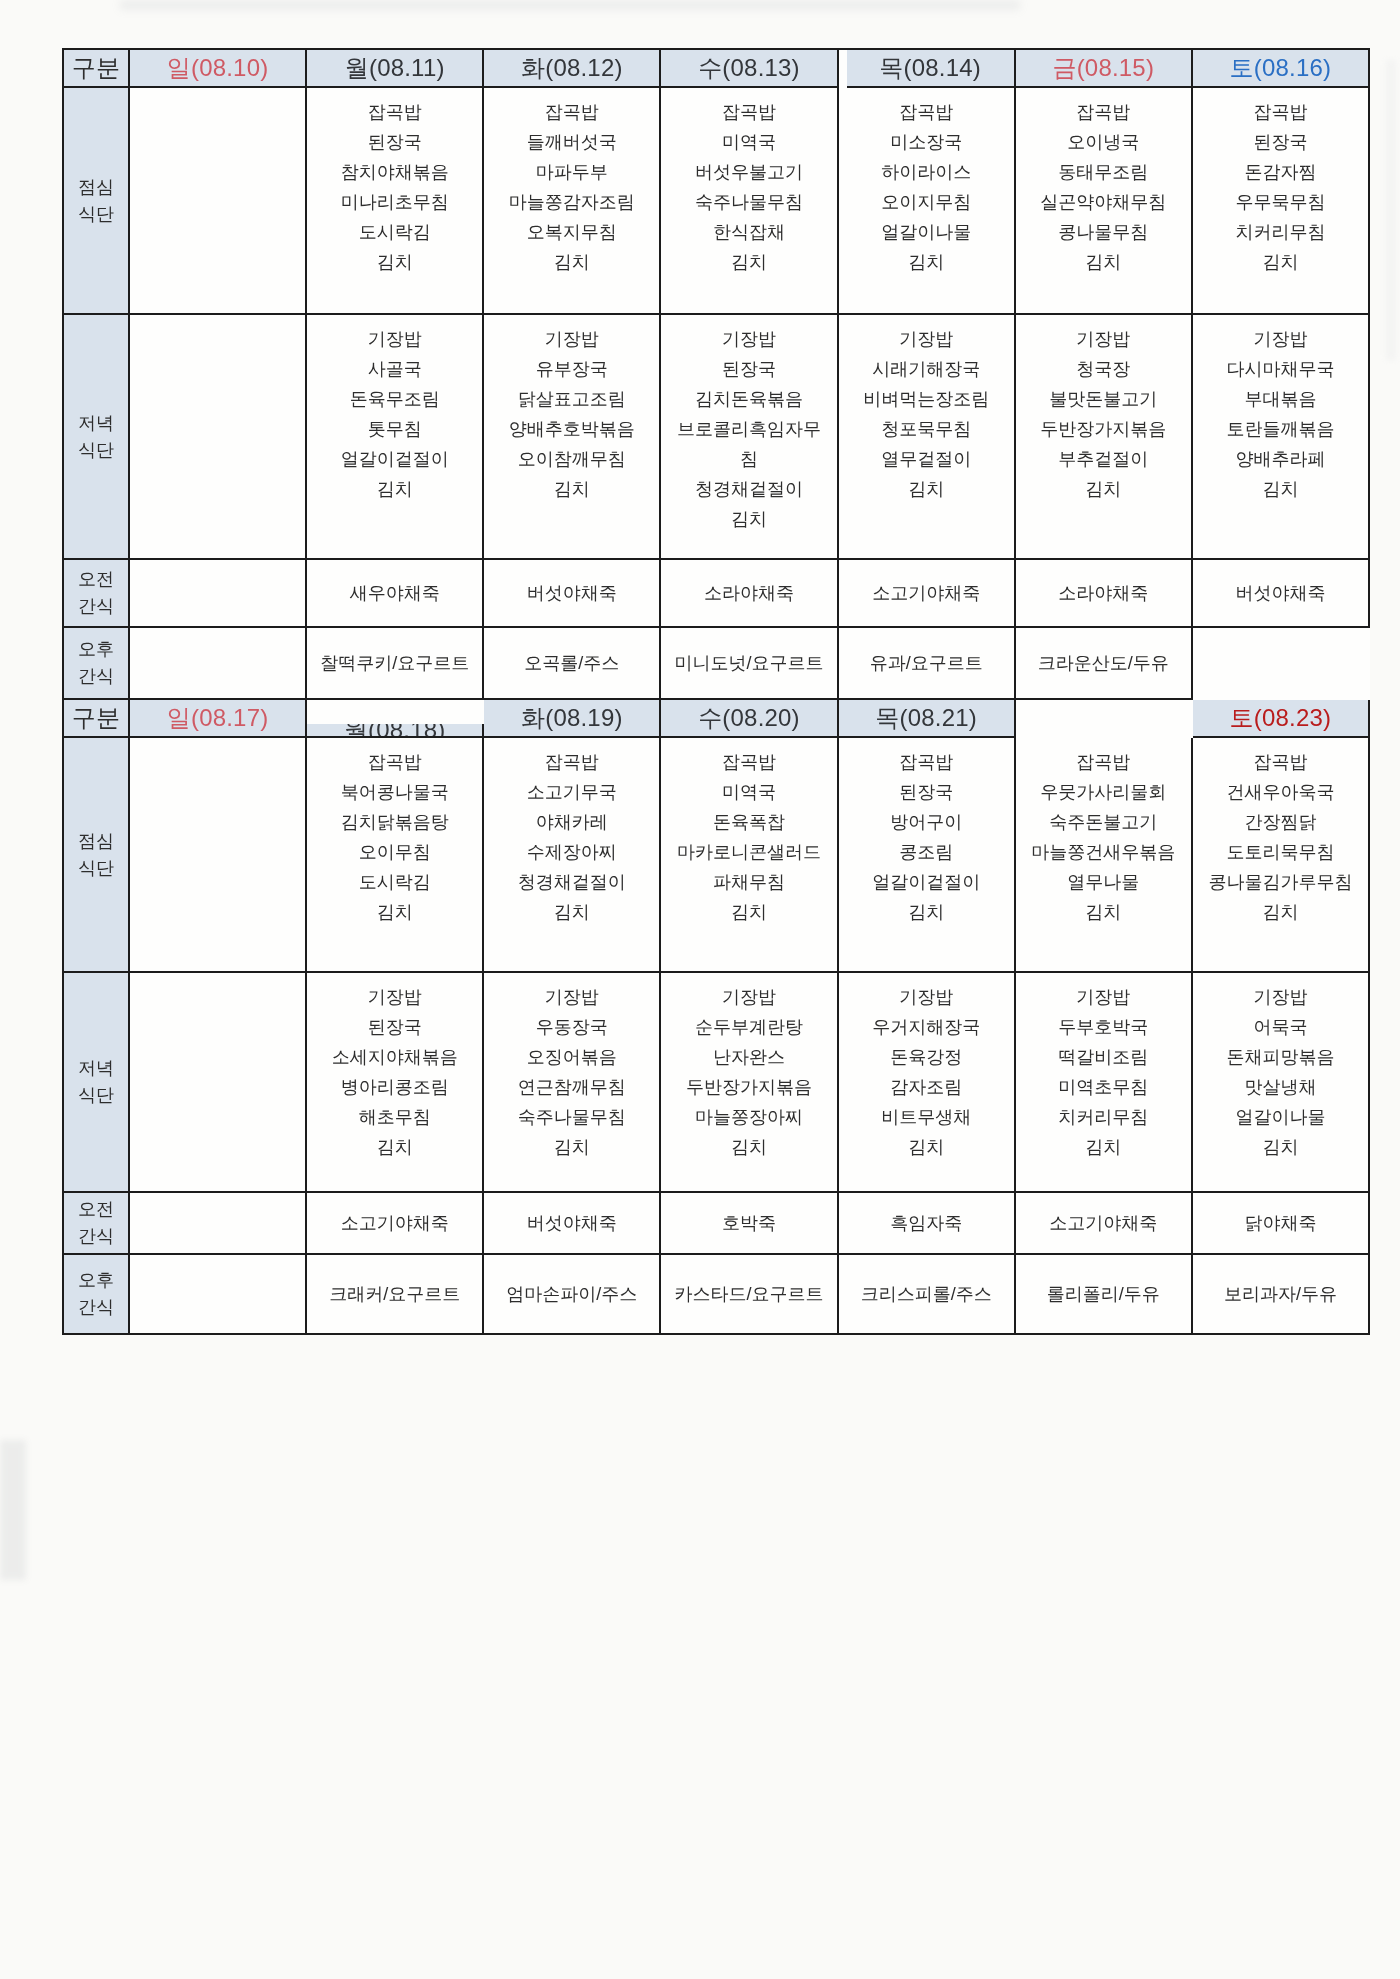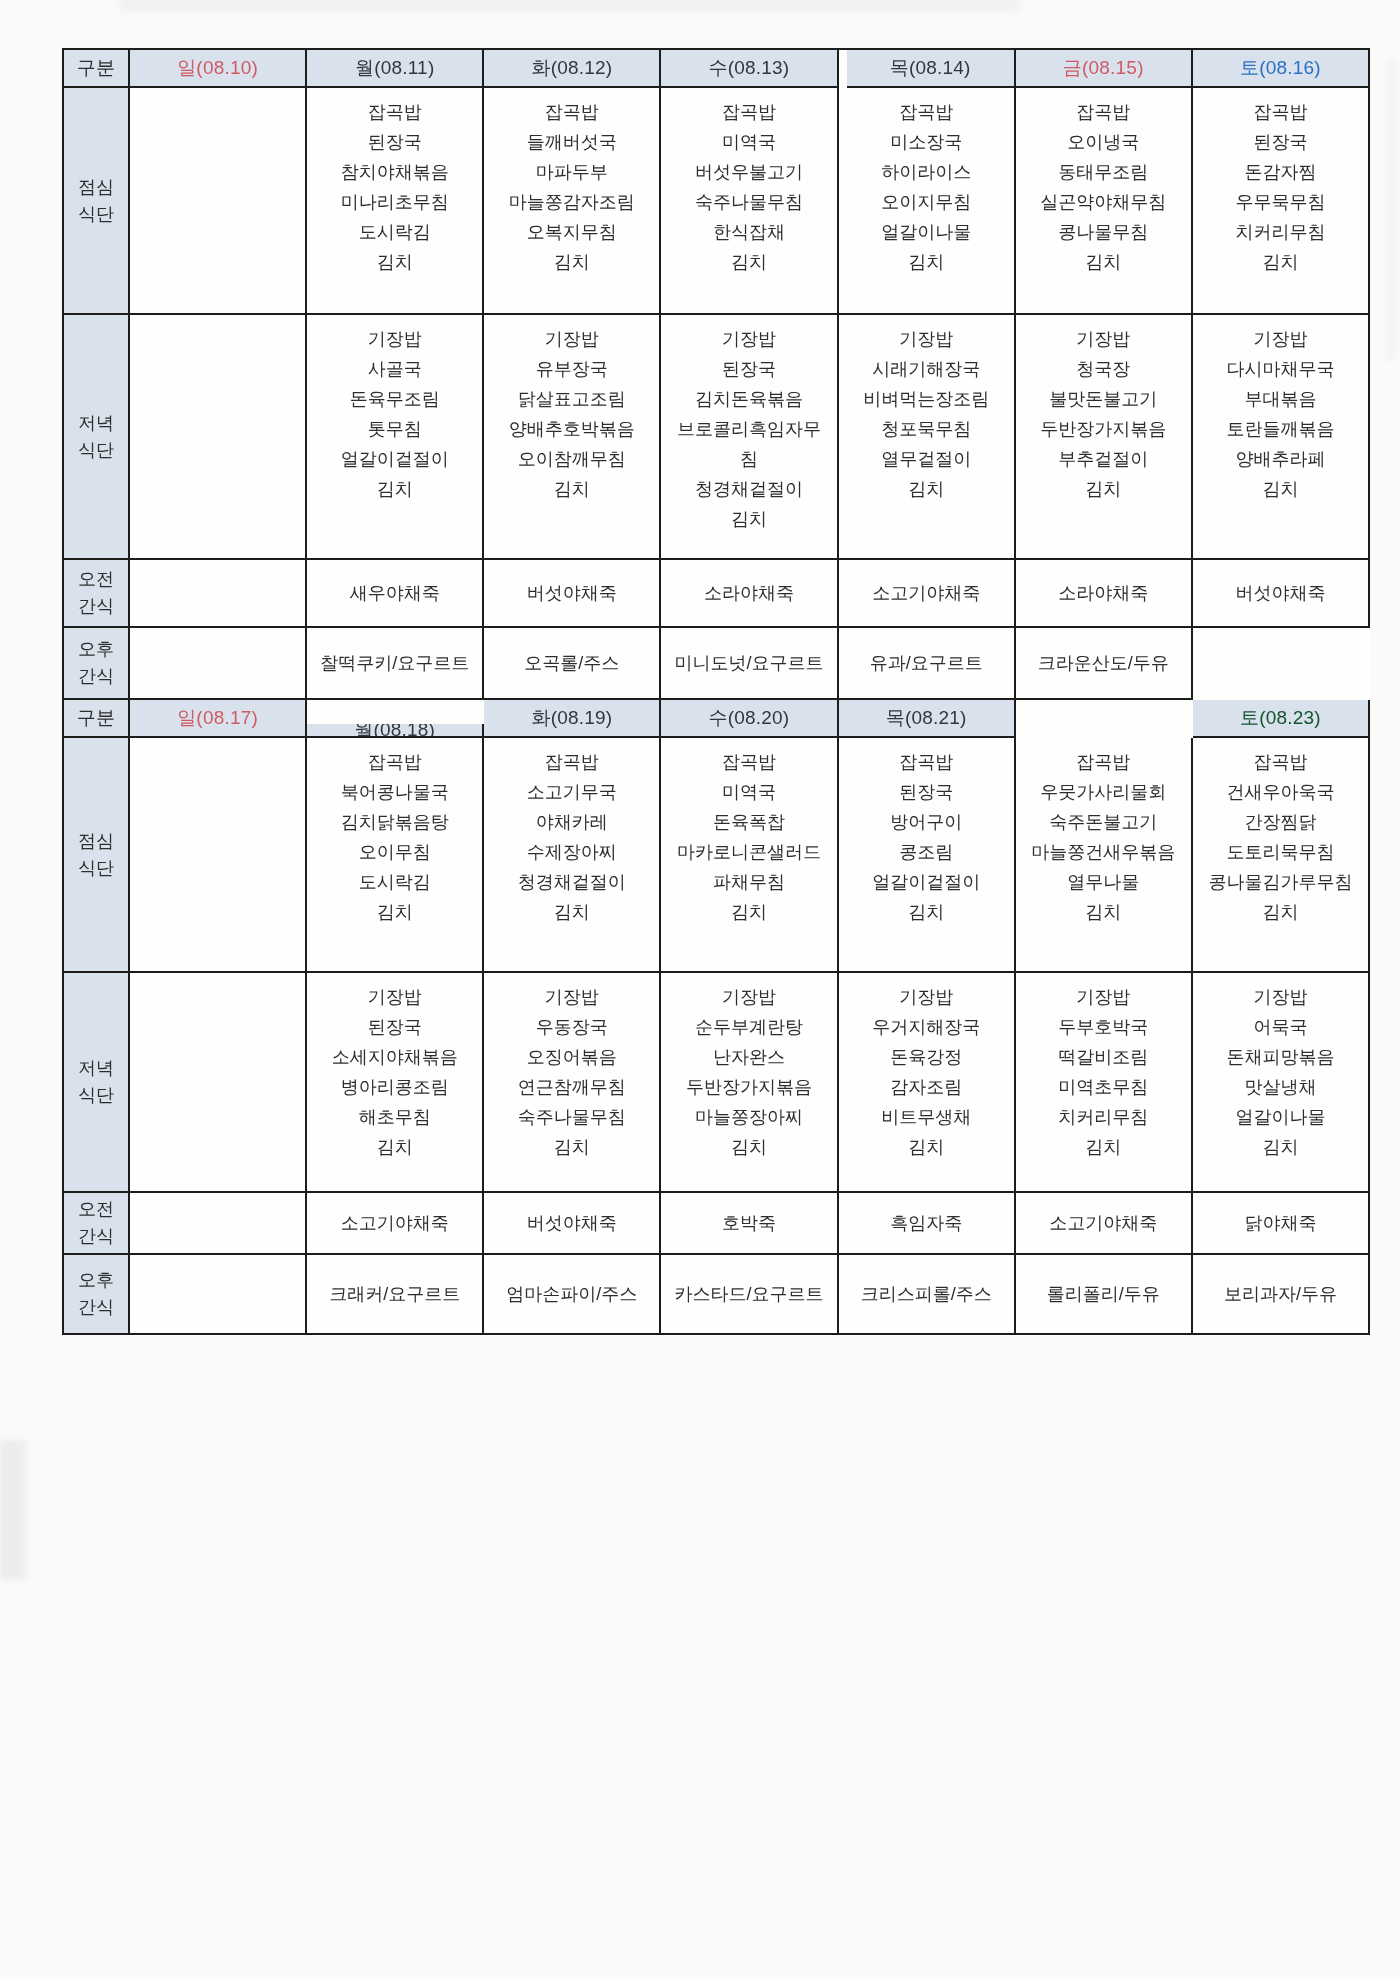--- a/index.html
+++ b/index.html
@@ -30,21 +30,21 @@
   .cell{
     border-right:2px solid var(--border,#1c1c1c);
     border-bottom:2px solid var(--border,#1c1c1c);
     box-sizing:border-box;
     display:flex;flex-direction:column;align-items:center;
     overflow:hidden;
   }
   .head{
     background:var(--header-bg,#d9e2ec);
     justify-content:center;
-    font-size:19px;letter-spacing:.2px;
+    font-size:24px;letter-spacing:.2px;
   }
   .label{
     background:var(--label-bg,#d9e2ec);
     justify-content:center;
     font-size:18px;line-height:27px;
     white-space:pre-line;text-align:center;
   }
   .menu{
     background:var(--cell-bg,#fff);
     padding:9px 7px 4px 7px;
@@ -214,21 +214,21 @@
       </div>
     </div>
     <div class="week week2">
       <div class="cell head">구분</div>
       <div class="cell head" style="color: rgb(207, 90, 100);">일(08.17)</div>
       <div class="cell head" style="color: rgb(51, 54, 58); margin-top: 24px;">월(08.18)</div>
       <div class="cell head" style="color: rgb(51, 54, 58);">화(08.19)</div>
       <div class="cell head" style="color: rgb(51, 54, 58);">수(08.20)</div>
       <div class="cell head" style="color: rgb(51, 54, 58);">목(08.21)</div>
       <div class="cell head" style="color: rgb(51, 54, 58); margin-top: 46px;">금(08.22)</div>
-      <div class="cell head" style="color: #14532d;">토(08.23)</div>
+      <div class="cell head" style="color: #b91c1c;">토(08.23)</div>
       <div class="cell label">점심
 식단</div>
       <div class="cell menu lunch"></div>
       <div class="cell menu lunch">
         <div class="item">잡곡밥</div>
         <div class="item">북어콩나물국</div>
         <div class="item">김치닭볶음탕</div>
         <div class="item">오이무침</div>
         <div class="item">도시락김</div>
         <div class="item">김치</div>

